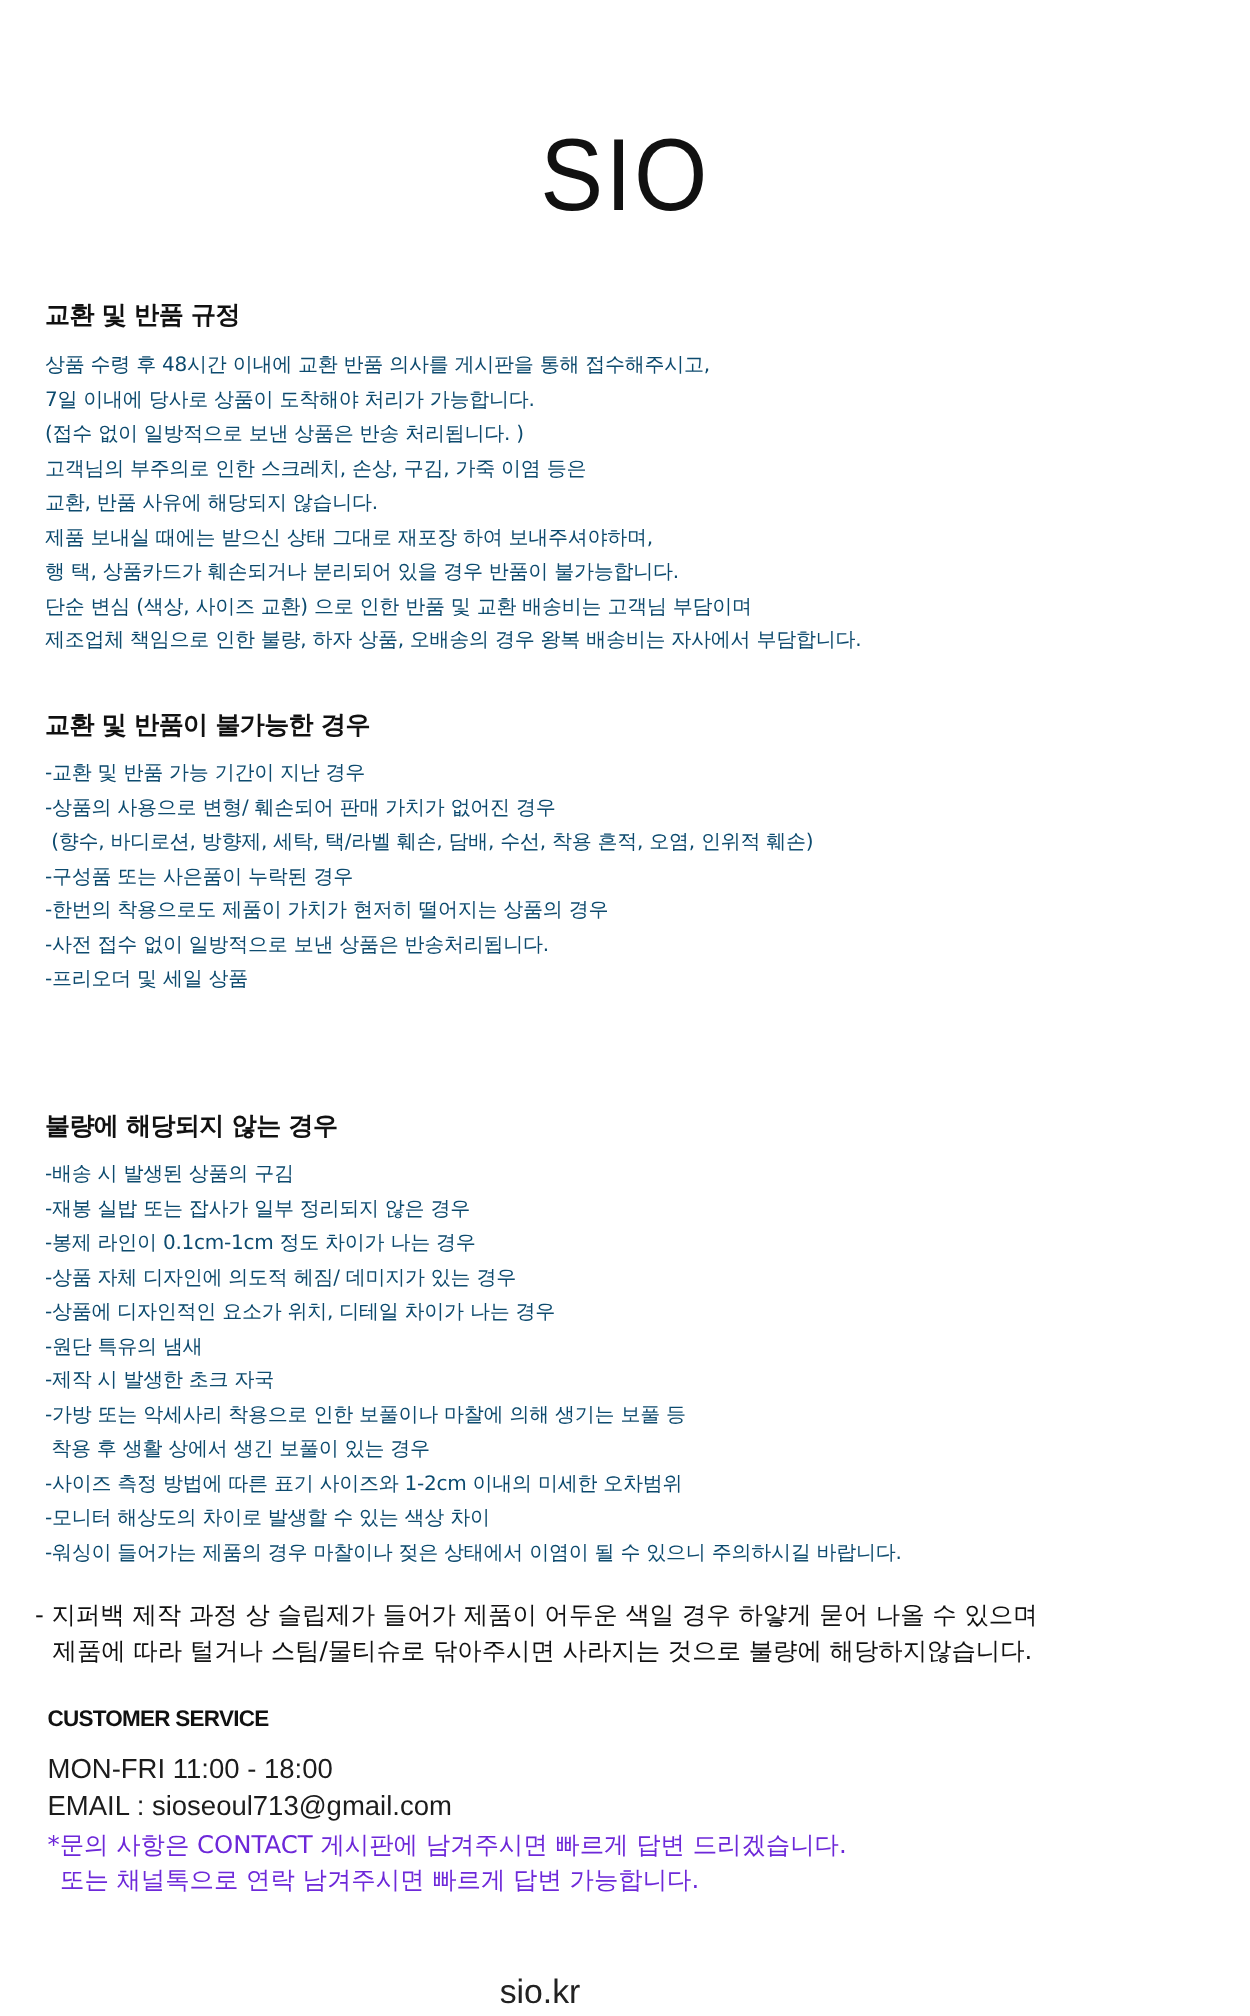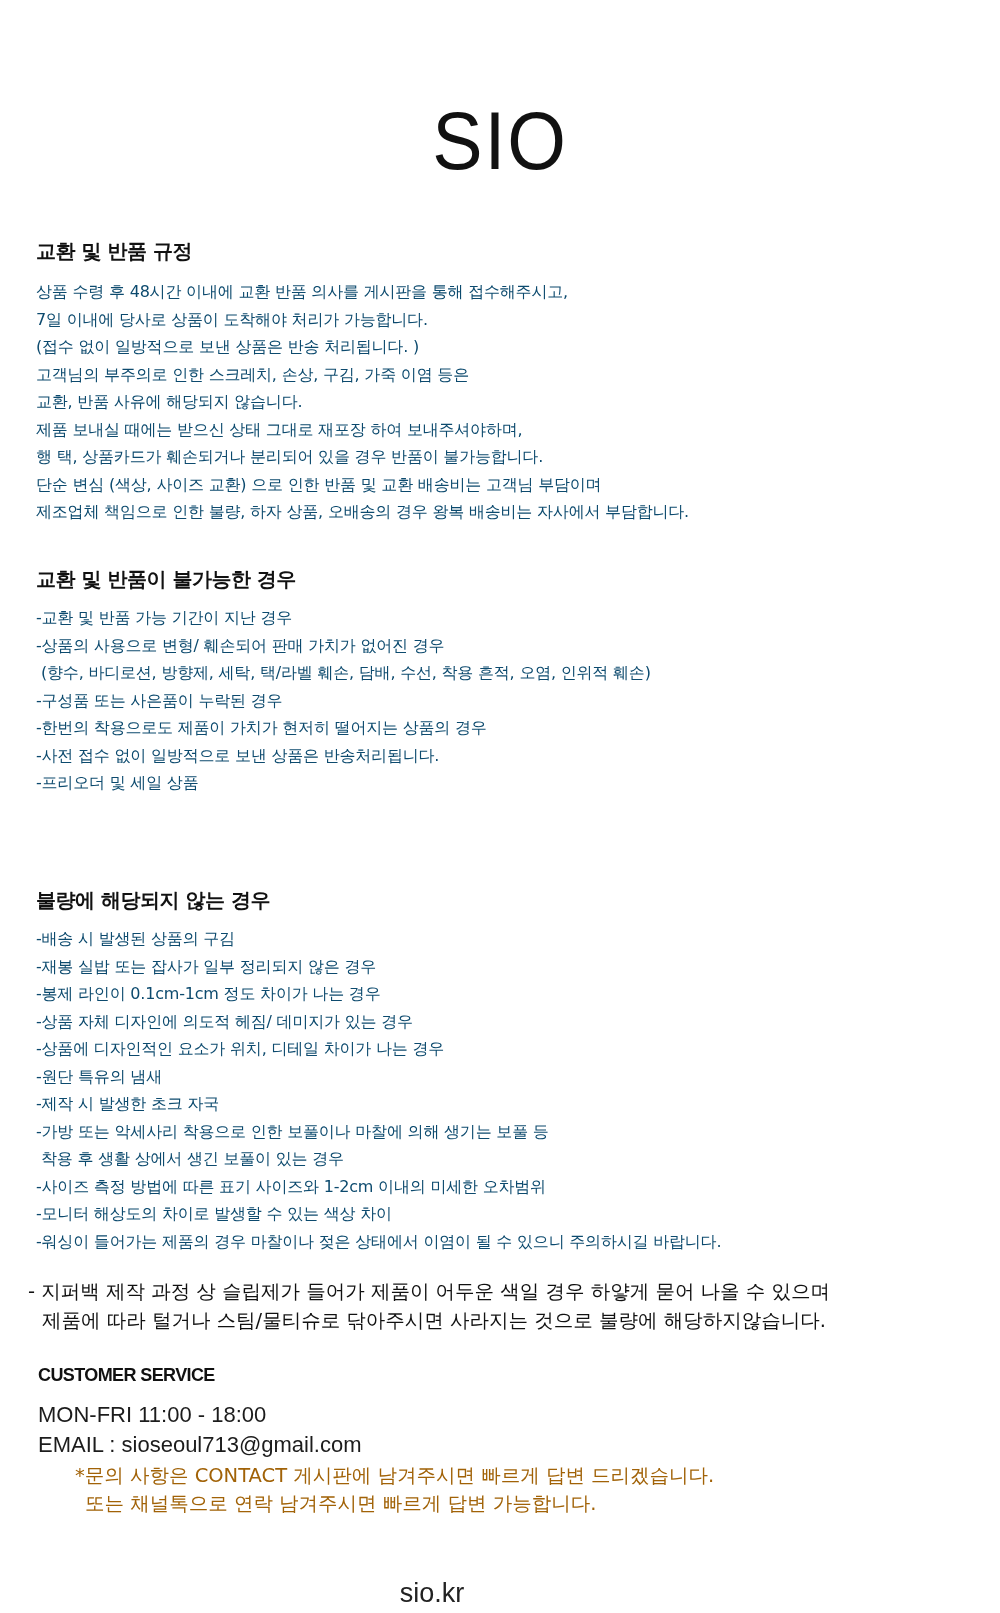--- a/index.html
+++ b/index.html
@@ -37,21 +37,21 @@
   #sec-cs { top: 1360px; left: 38px; }
   #sec-cs .cs-title {
     font-family: "Liberation Sans", "DejaVu Sans", sans-serif;
     font-weight: bold; font-size: 18px; color: #111; letter-spacing: -0.6px;
     margin: 0 0 10px 0; line-height: 30px;
   }
   #sec-cs .cs-line {
     font-family: "Liberation Sans", "DejaVu Sans", sans-serif;
     font-size: 22px; line-height: 30px; color: #1c1c1c; white-space: nowrap;
   }
-  #sec-cs .cs-note { font-size: 19.5px; line-height: 28px; white-space: nowrap; color: #a16207; margin-left: 37px; }
+  #sec-cs .cs-note { font-size: 19.5px; line-height: 28px; white-space: nowrap; color: #6d28d9; }
   #sec-cs .cs-note.sub { padding-left: 10px; }
   #sec-cs .cs-note.first { margin-top: 2px; }
   .footer {
     position: absolute; top: 1578px; left: 0; width: 856px; text-align: center;
     font-family: "Liberation Sans", "DejaVu Sans", sans-serif;
     font-weight: 300; font-size: 27px; color: #222; padding-left: 8px; box-sizing: border-box;
   }
 </style>
 </head>
 <body>

